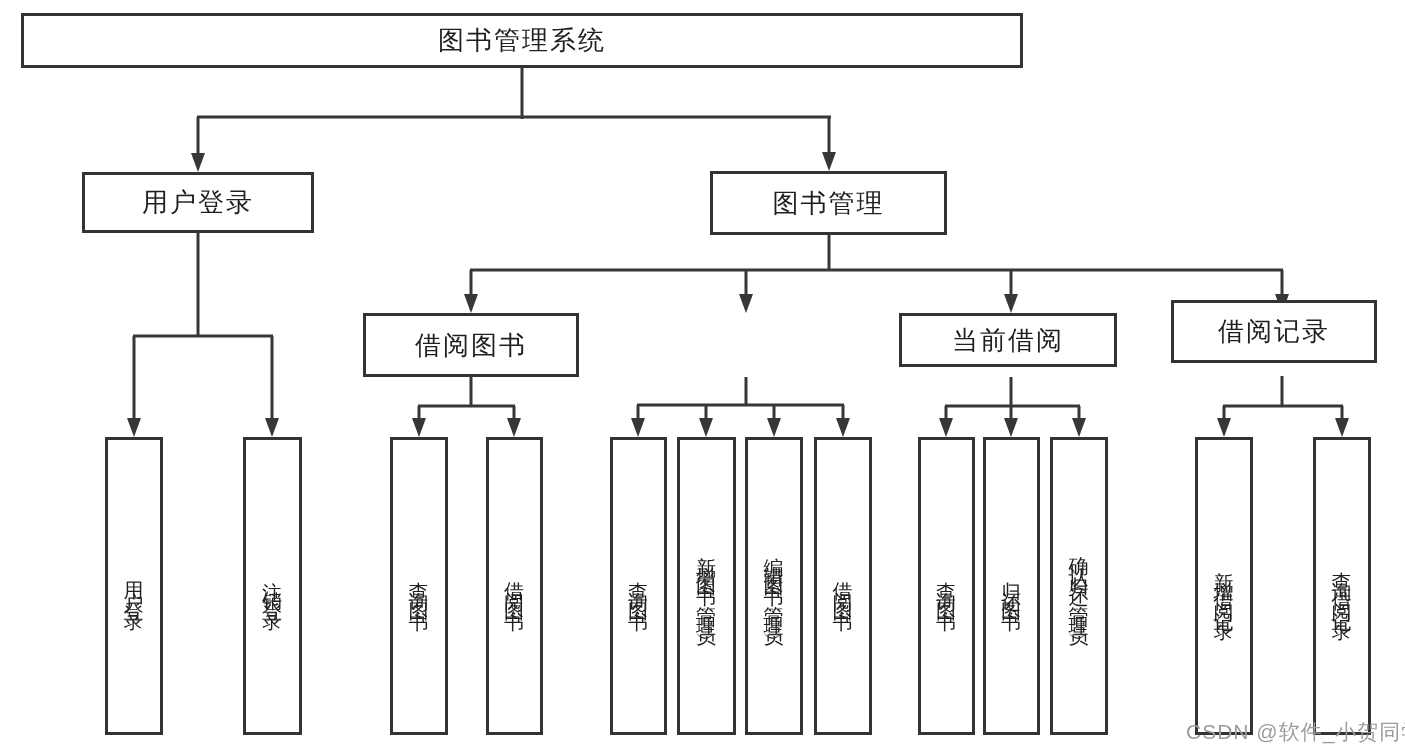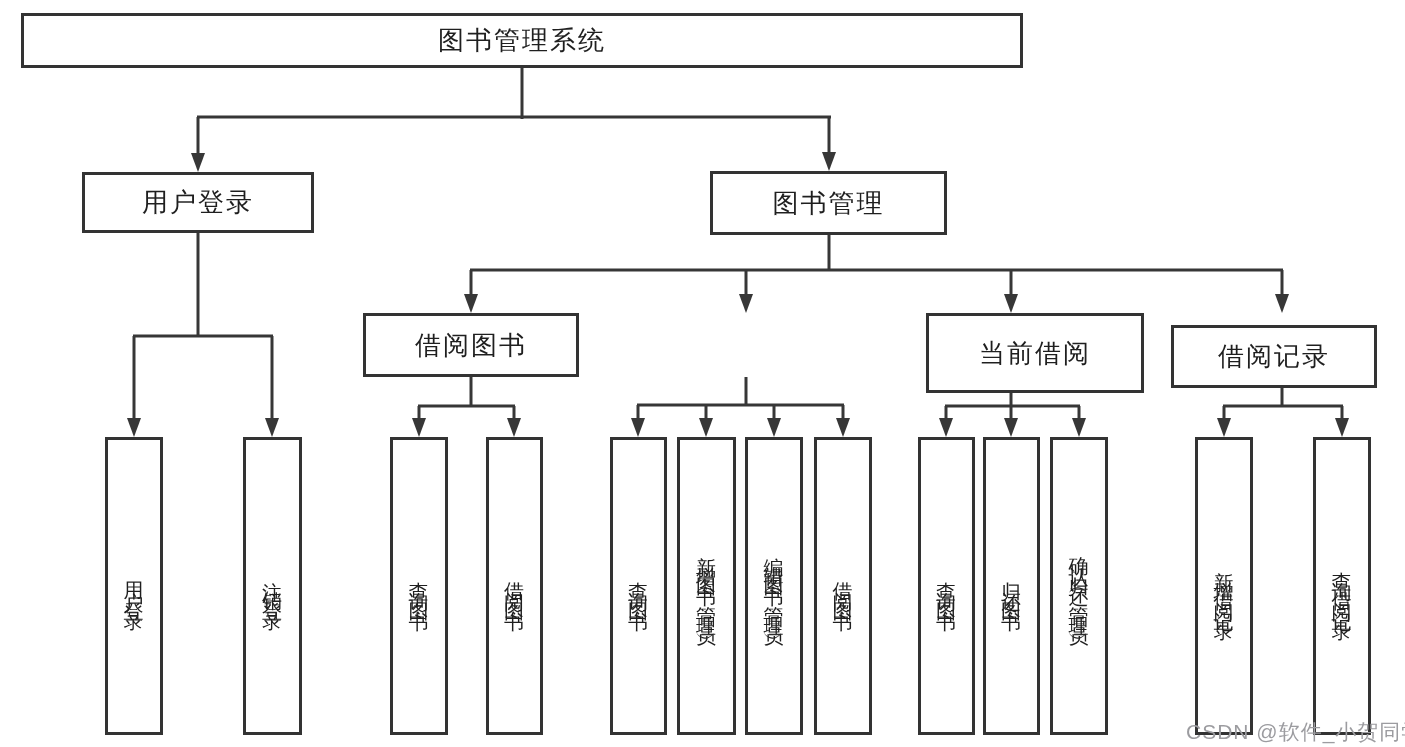--- a/index.html
+++ b/index.html
@@ -102,22 +102,22 @@
       <polygon points="1224,437 1217,418 1231,418" fill="#373737"></polygon>
       <polygon points="1342,437 1335,418 1349,418" fill="#373737"></polygon>
     </svg>
 
   <div class="node h" style="left:21px;top:13px;width:1002px;height:55px">图书管理系统</div>
 
   <div class="node h" style="left:82px;top:172px;width:232px;height:61px">用户登录</div>
   <div class="node h" style="left:710px;top:171px;width:237px;height:64px">图书管理</div>
 
   <div class="node h" style="left:363px;top:313px;width:216px;height:64px">借阅图书</div>
-  <div class="node h" style="left:926px;top:313px;width:218px;height:80px">当前借阅</div>
-  <div class="node h" style="left:1171px;top:325px;width:206px;height:63px">借阅记录</div>
+  <div class="node h" style="left:899px;top:313px;width:218px;height:54px">当前借阅</div>
+  <div class="node h" style="left:1171px;top:300px;width:206px;height:63px">借阅记录</div>
 
   <div class="node v" style="left:105px;top:437px;width:58px;height:298px">用户登录</div>
   <div class="node v" style="left:243px;top:437px;width:59px;height:298px">注销登录</div>
 
   <div class="node v" style="left:390px;top:437px;width:58px;height:298px">查询图书</div>
   <div class="node v" style="left:486px;top:437px;width:57px;height:298px">借阅图书</div>
 
   <div class="node v" style="left:610px;top:437px;width:57px;height:298px">查询图书</div>
   <div class="node v" style="left:677px;top:437px;width:59px;height:298px">新增图书（管理员）</div>
   <div class="node v" style="left:745px;top:437px;width:58px;height:298px">编辑图书（管理员）</div>

